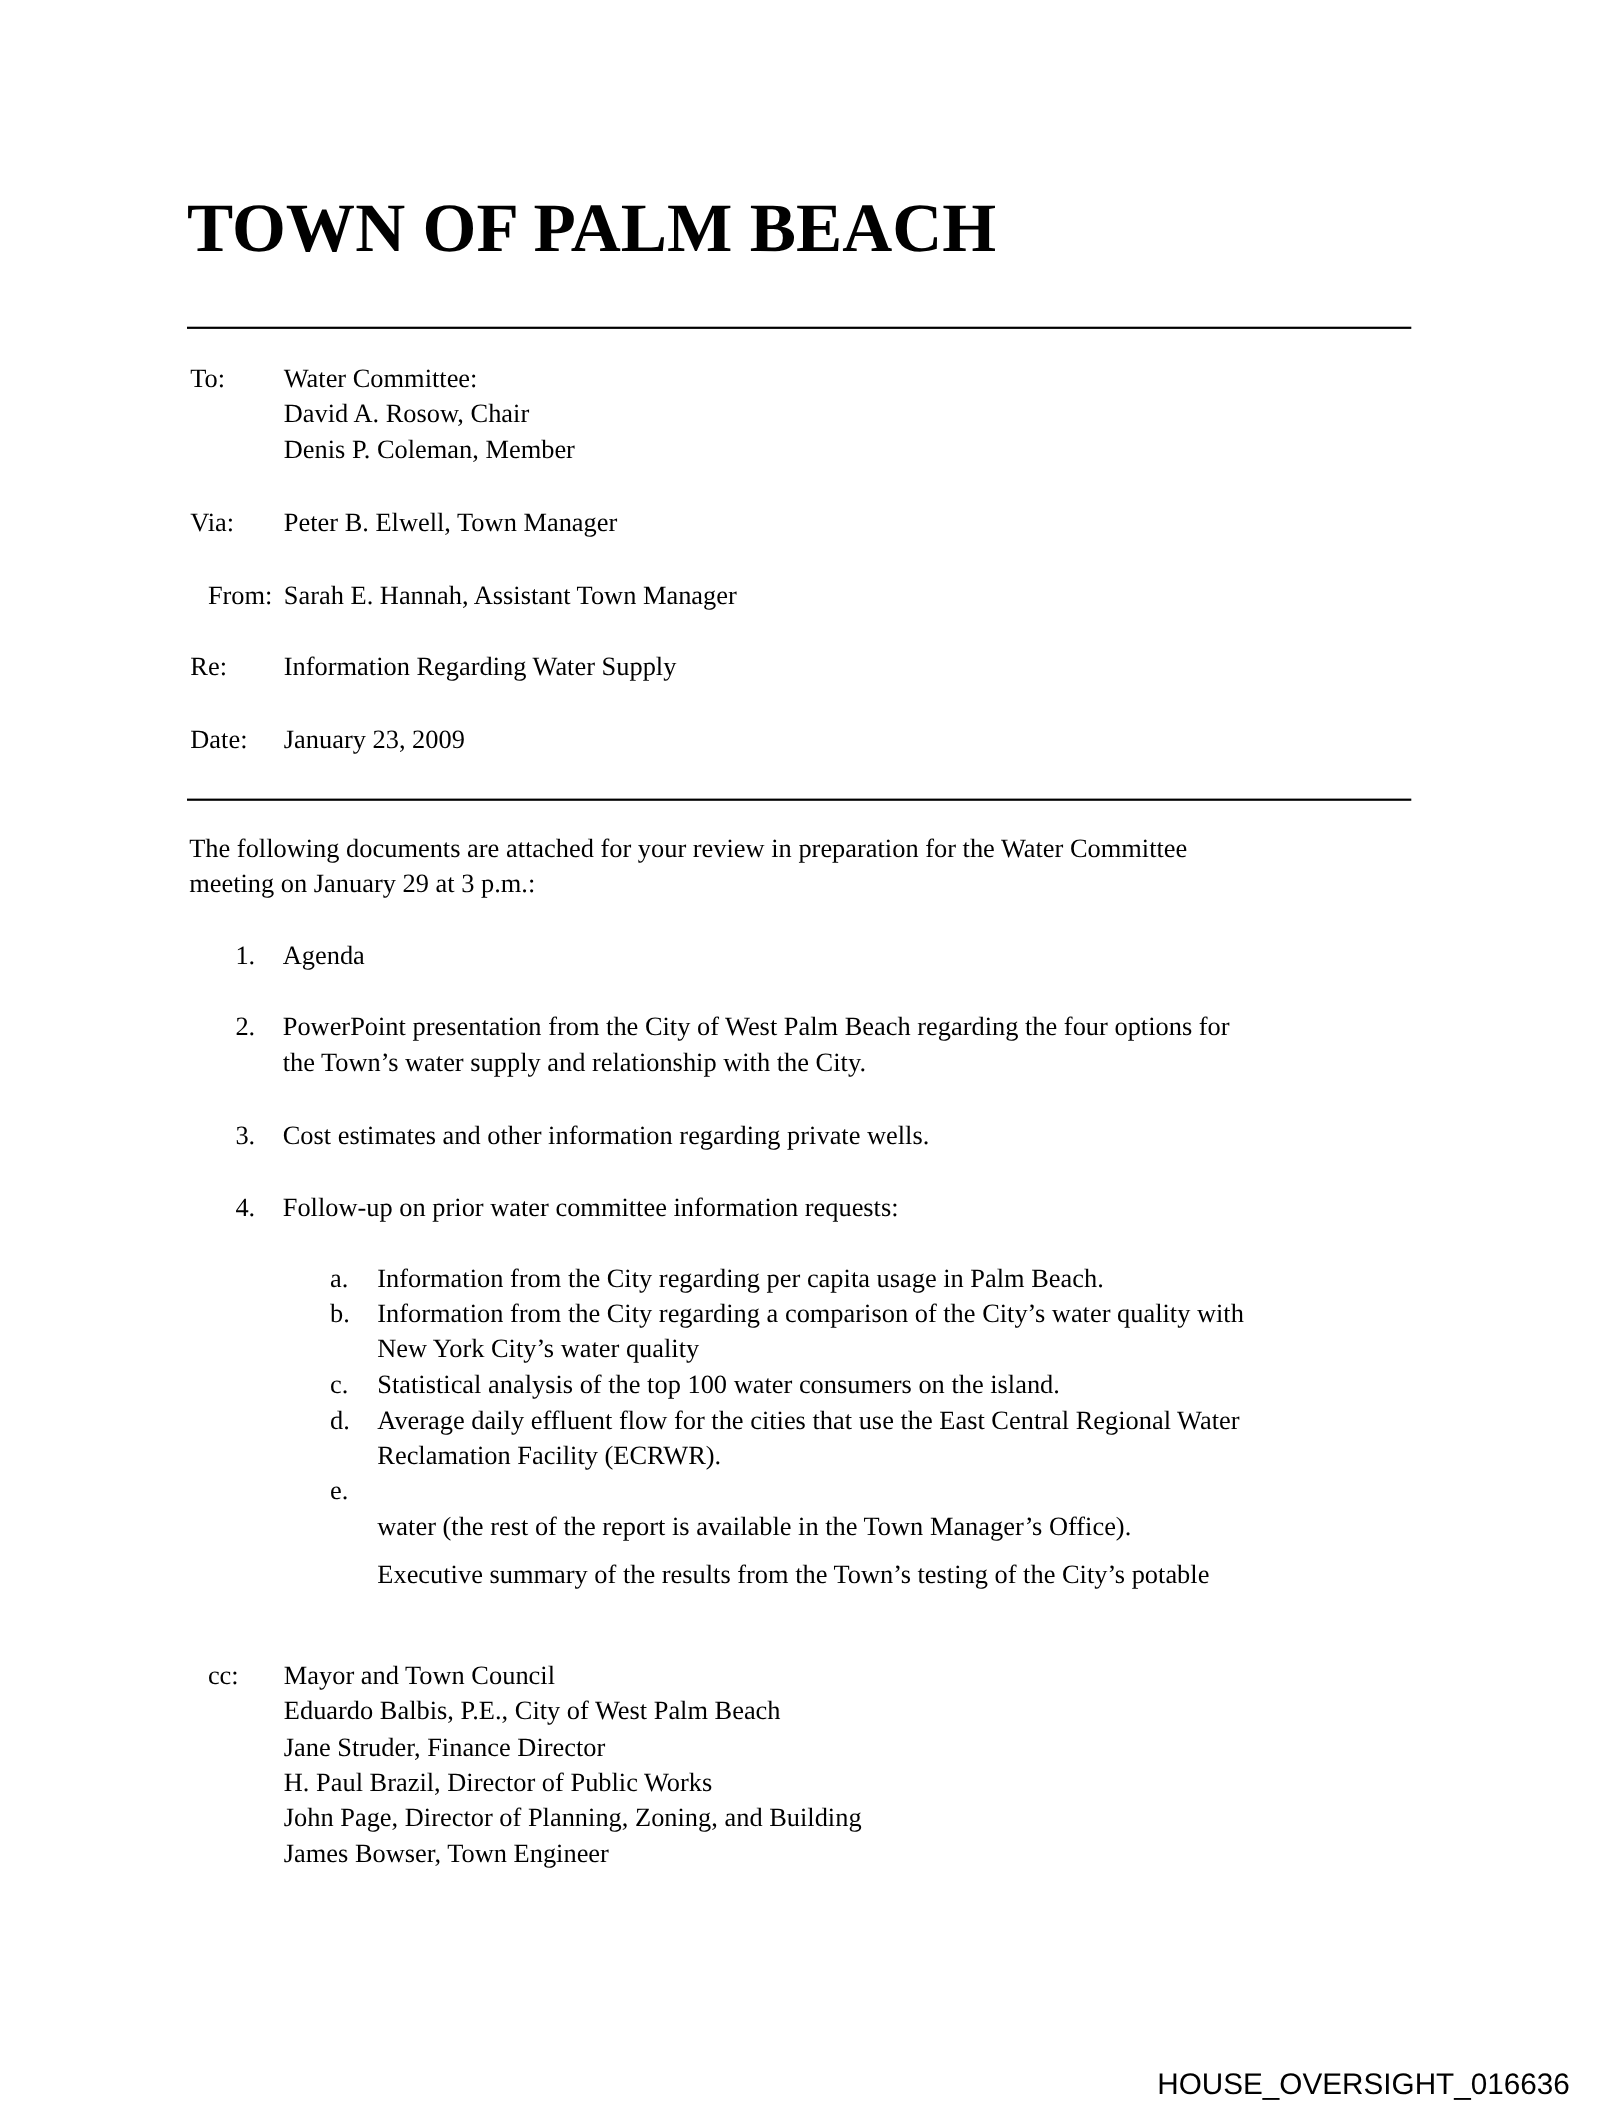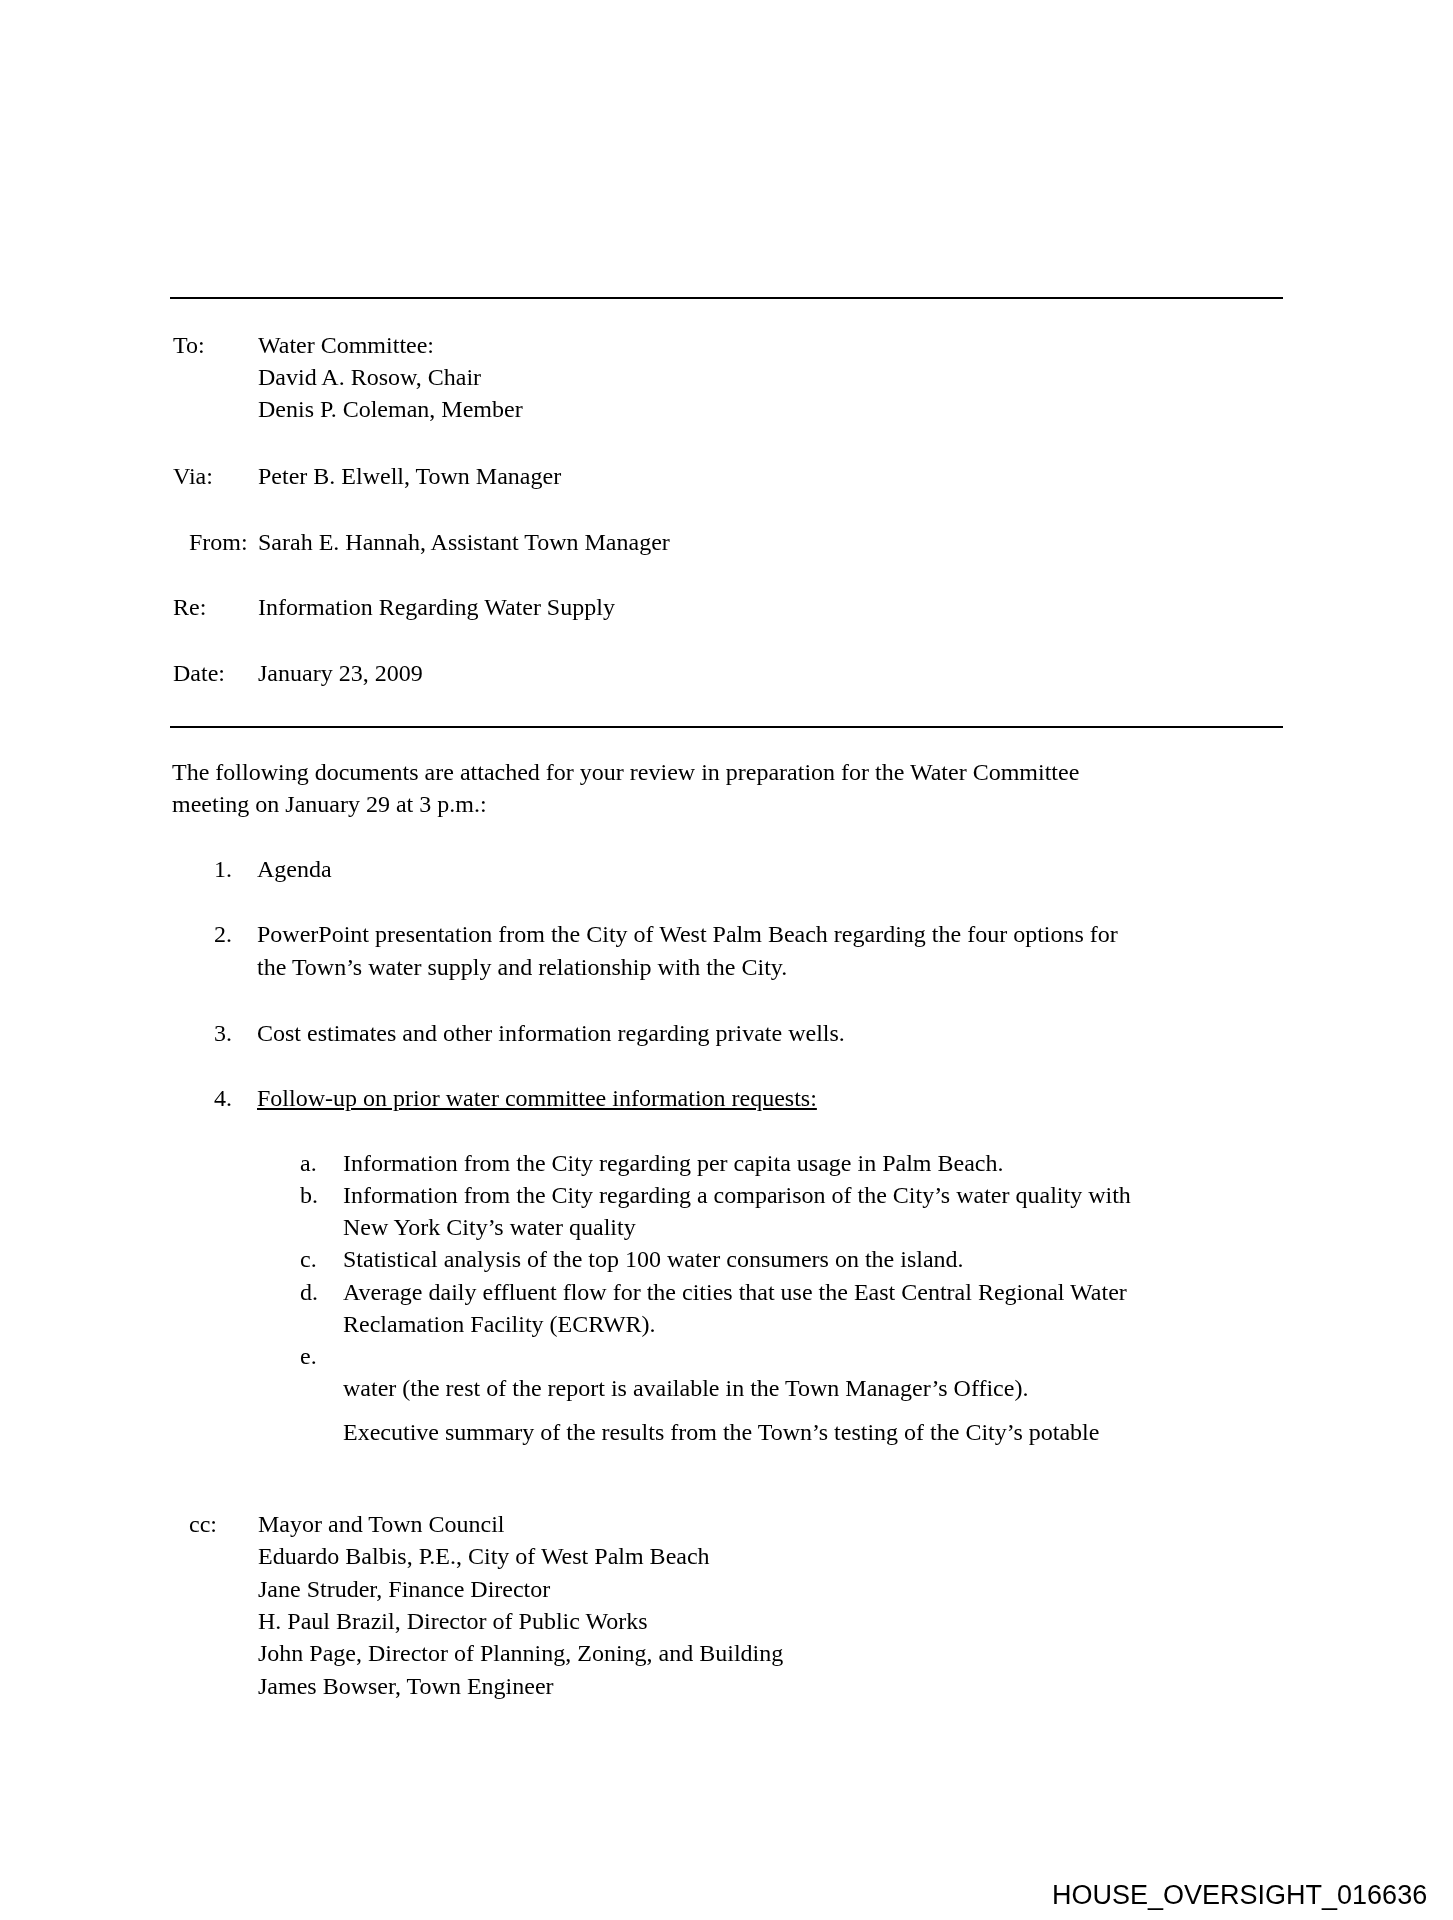--- a/index.html
+++ b/index.html
@@ -10,20 +10,21 @@
   .title { position: absolute; left: 170px; top: 176px; font-size: 63px; font-weight: bold; white-space: nowrap; line-height: 1; letter-spacing: 0px; }
   .subtitle { position: absolute; left: 171px; top: 243px; font-size: 37px; white-space: nowrap; line-height: 1; }
   .rule { position: absolute; left: 170px; width: 1113px; height: 2px; background: #000; }
   .footer { position: absolute; left: 1052px; top: 1882px; font-family: "Liberation Sans", "DejaVu Sans", sans-serif; font-size: 27px; white-space: nowrap; line-height: 1; }
 </style>
 </head>
 <body>
 
 <div class="page serif">
 
+  <div class="title">TOWN OF PALM BEACH</div>
   <div class="rule" style="top:297px;"></div>
 
   <div>
     <div class="line" style="left:173px; top:333px;">To:</div>
     <div class="line" style="left:258px; top:333px;">Water Committee:</div>
     <div class="line" style="left:258px; top:365px;">David A. Rosow, Chair</div>
     <div class="line" style="left:258px; top:397px;">Denis P. Coleman, Member</div>
 
     <div class="line" style="left:173px; top:464px;">Via:</div>
     <div class="line" style="left:258px; top:464px;">Peter B. Elwell, Town Manager</div>
@@ -50,21 +51,21 @@
     <div class="line" style="left:257px; top:857px;">Agenda</div>
 
     <div class="line" style="left:214px; top:922px;">2.</div>
     <div class="line" style="left:257px; top:922px;">PowerPoint presentation from the City of West Palm Beach regarding the four options for</div>
     <div class="line" style="left:257px; top:955px;">the Town’s water supply and relationship with the City.</div>
 
     <div class="line" style="left:214px; top:1021px;">3.</div>
     <div class="line" style="left:257px; top:1021px;">Cost estimates and other information regarding private wells.</div>
 
     <div class="line" style="left:214px; top:1086px;">4.</div>
-    <div class="line" style="left:257px; top:1086px;text-decoration:underline;">Follow-up on prior water committee information requests:</div>
+    <div class="line" style="left:257px; top:1086px;">Follow-up on prior water committee information requests:</div>
   </div>
 
   <div>
     <div class="line" style="left:300px; top:1151px;">a.</div>
     <div class="line" style="left:343px; top:1151px;">Information from the City regarding per capita usage in Palm Beach.</div>
 
     <div class="line" style="left:300px; top:1183px;">b.</div>
     <div class="line" style="left:343px; top:1183px;">Information from the City regarding a comparison of the City’s water quality with</div>
     <div class="line" style="left:343px; top:1215px;">New York City’s water quality</div>
 

